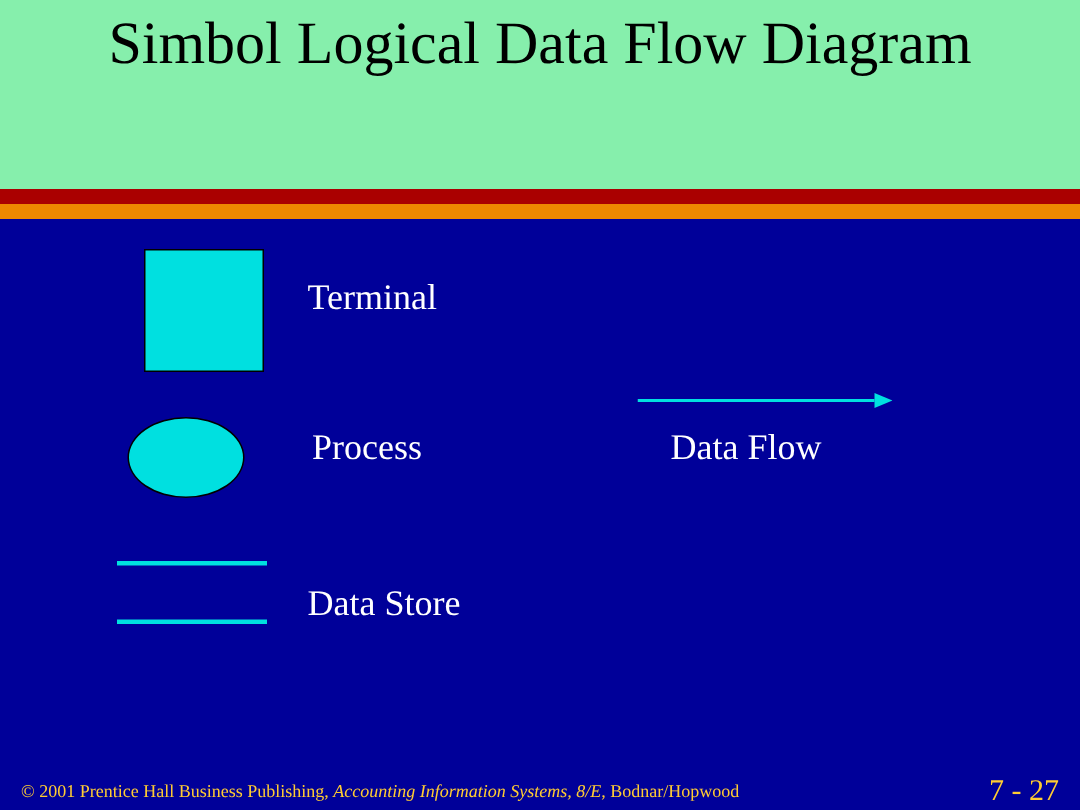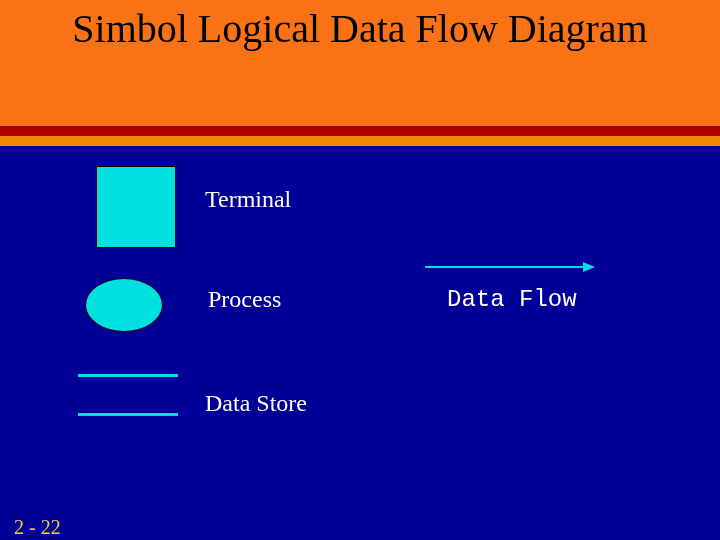--- a/index.html
+++ b/index.html
@@ -5,21 +5,21 @@
   * { margin: 0; padding: 0; box-sizing: border-box; }
   body {
     width: 720px;
     height: 540px;
     font-family: "Times New Roman", Times, serif;
     background: #000099;
     overflow: hidden;
     position: relative;
   }
   .title-area {
-    background: #f97316;
+    background: #86efac;
     width: 100%;
     height: 126px;
     text-align: center;
     padding-top: 6px;
   }
   .title-area h1 {
     font-size: 40px;
     font-weight: normal;
     color: #000;
     line-height: 1.15;
@@ -112,22 +112,25 @@
 
   <div class="process-shape"></div>
   <div class="label" style="left:208px; top:140px;">Process</div>
 
   <div class="arrow-wrap">
     <svg width="170" height="12" viewBox="0 0 170 12">
       <line x1="0" y1="6" x2="158" y2="6" stroke="#00e0e0" stroke-width="2"></line>
       <polygon points="158,1 170,6 158,11" fill="#00e0e0"></polygon>
     </svg>
   </div>
-  <div class="label" style="left:447px; top:140px;font-family:Liberation Mono, monospace;">Data Flow</div>
+  <div class="label" style="left:447px; top:140px;">Data Flow</div>
 
   <div class="datastore-shape"></div>
   <div class="label" style="left:205px; top:244px;">Data Store</div>
 
 </div>
 
 <div class="footer">
-  <div class="pagenum">2 - 22</div>
+  <div>
+    <span>© 2001 Prentice Hall Business Publishing, </span><span class="book">Accounting Information Systems, 8/E</span><span>, Bodnar/Hopwood</span>
+  </div>
+  <div class="pagenum">7 - 27</div>
 </div>
 
 </body></html>

